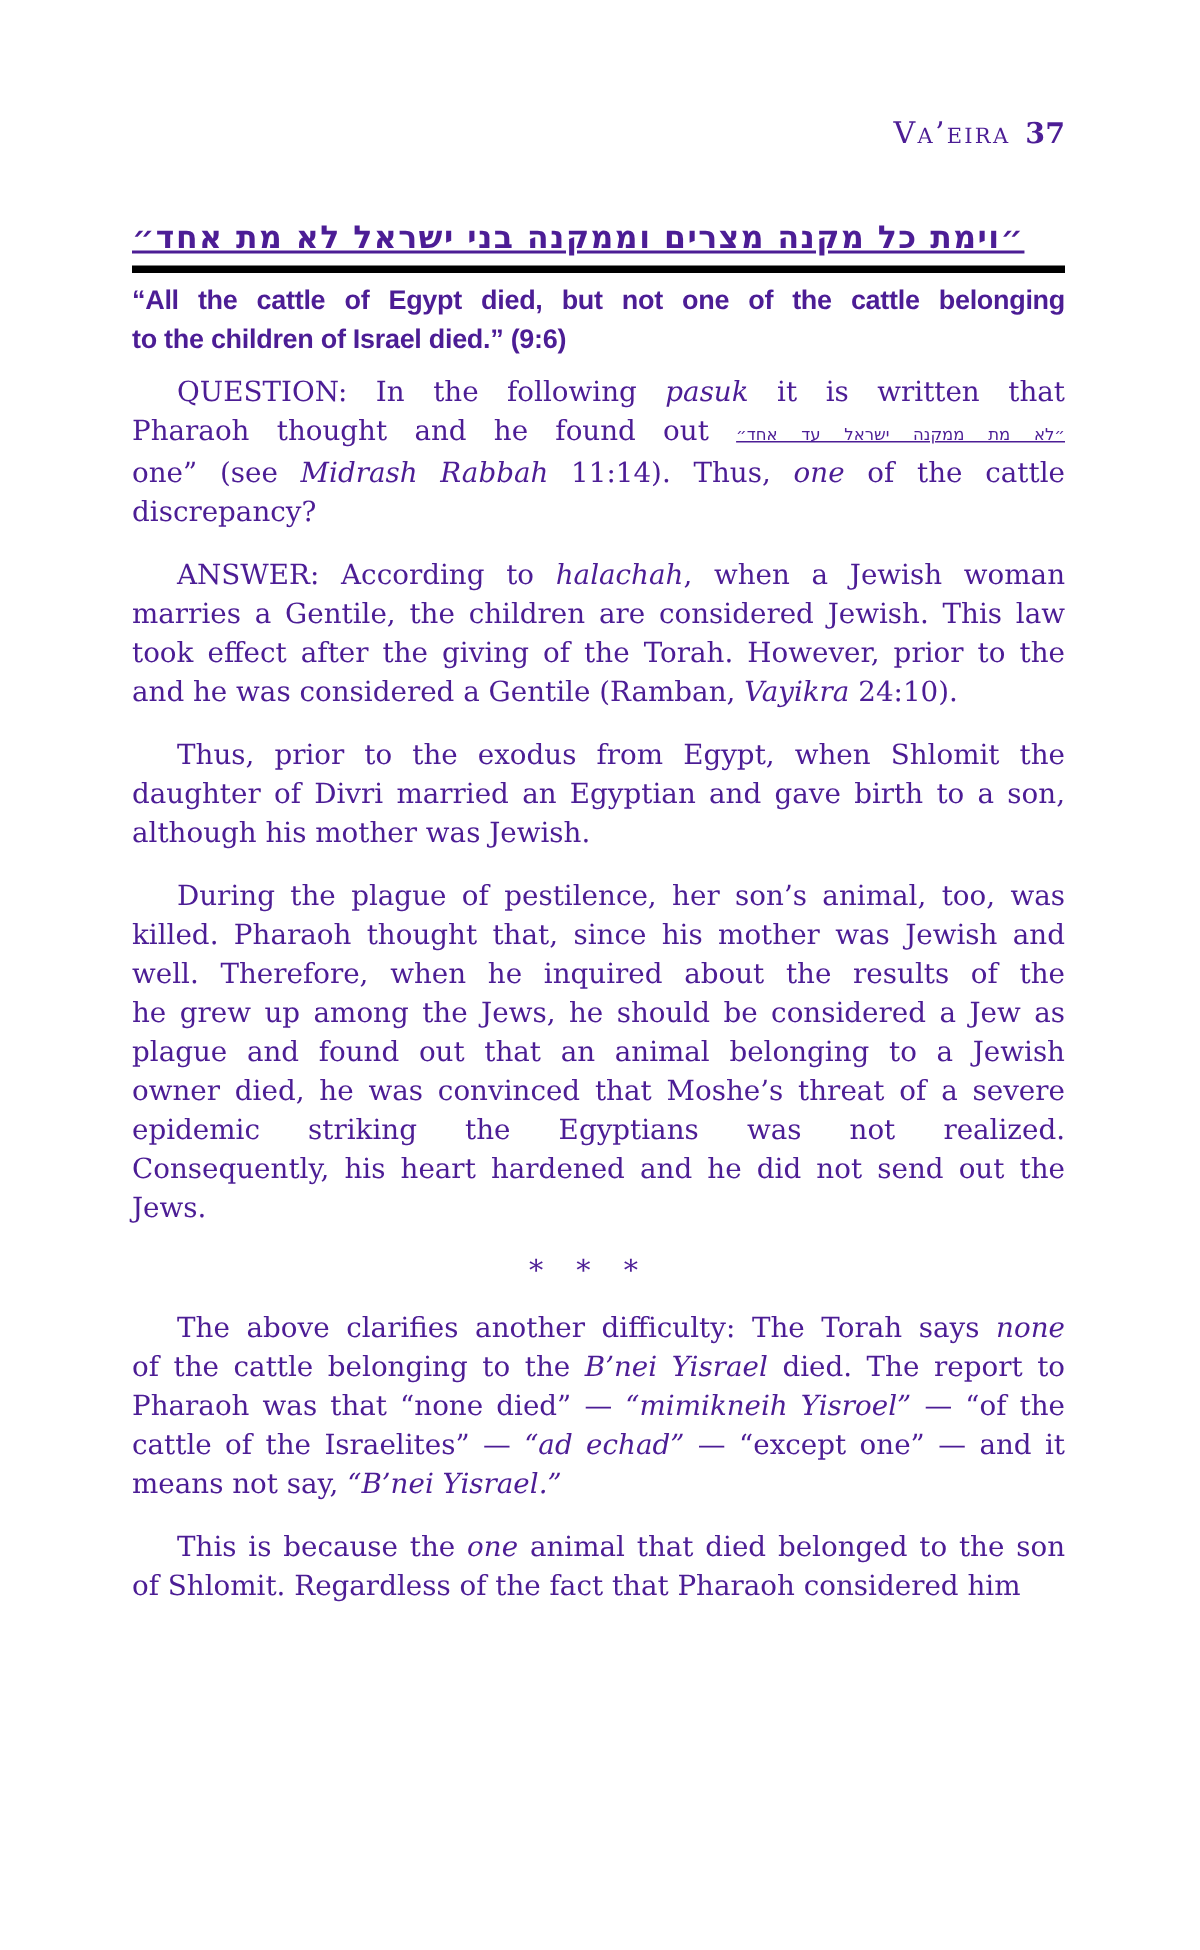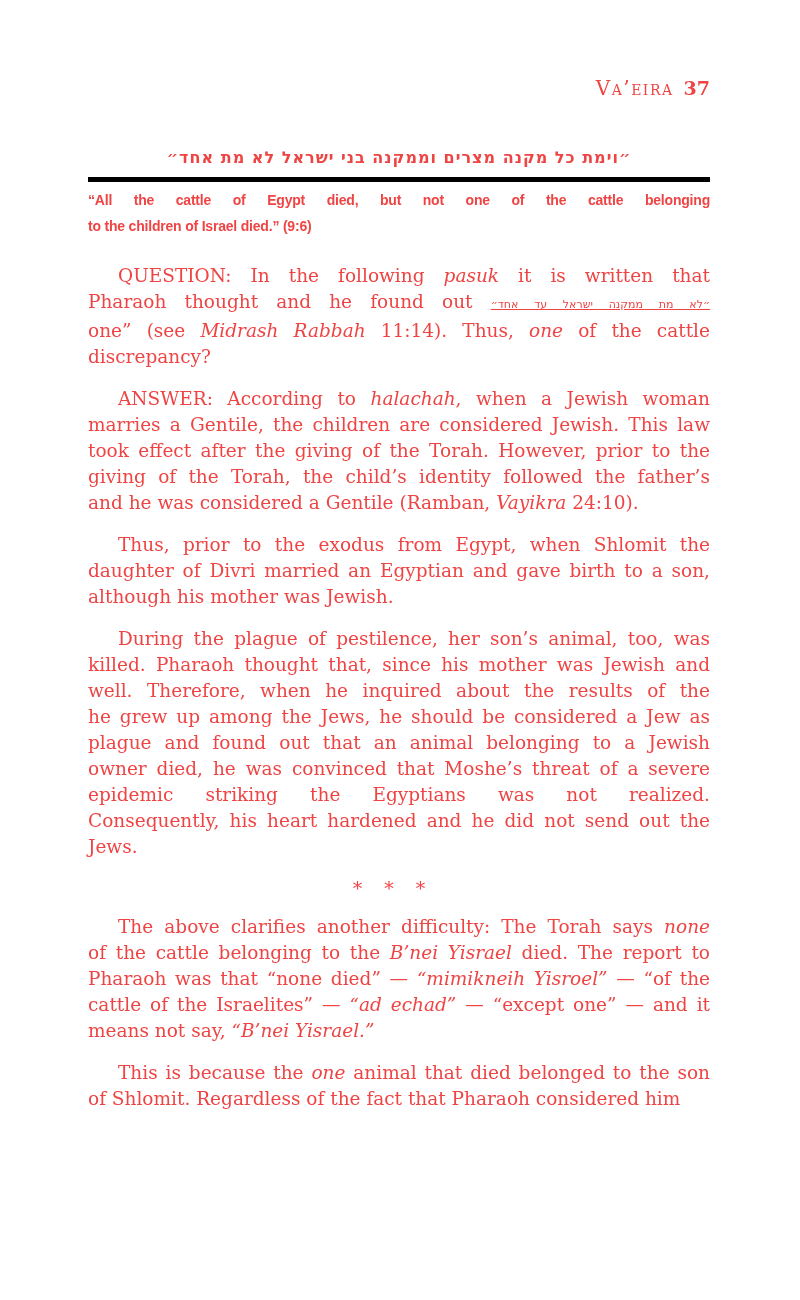--- a/index.html
+++ b/index.html
@@ -1,21 +1,21 @@
 <!DOCTYPE html>
 <html><head>
 <meta charset="utf-8">
 <style>
   html, body { margin: 0; padding: 0; }
   .page {
     position: relative;
     width: 800px;
     height: 1300px;
     background: #ffffff;
-    color: #ef4444;
+    color: #4c1d95;
     font-family: "DejaVu Serif", serif;
     overflow: hidden;
   }
   .running-head {
     position: absolute;
     top: 76px;
     left: 88px;
     width: 622px;
     text-align: right;
     white-space: nowrap;
@@ -31,41 +31,42 @@
     margin-left: 10px;
   }
   .content {
     position: absolute;
     top: 146px;
     left: 88px;
     width: 622px;
   }
   .hebrew-heading {
     direction: rtl;
-    text-align: center;
+    text-align: left;
     font-family: "DejaVu Sans", sans-serif;
     font-weight: 700;
-    font-size: 16px;
+    font-size: 21px;
     line-height: 24px;
     letter-spacing: 1px;
+    text-decoration: underline;
   }
   .rule {
     margin-top: 7px;
     height: 5px;
     background: #000;
   }
   .english-heading {
     margin-top: 5px;
     font-family: "Liberation Sans", sans-serif;
     font-weight: bold;
-    font-size: 14px;
+    font-size: 18px;
     letter-spacing: -0.2px;
   }
   .english-heading .line { line-height: 26px; }
-  .body-text { margin-top: 24px; font-size: 18.5px; }
+  .body-text { margin-top: 10px; font-size: 18.5px; }
   .para { margin-bottom: 16px; }
   .para .line:first-child { text-indent: 30px; }
   .line {
     line-height: 26px;
     text-align: justify;
     text-align-last: justify;
     white-space: normal;
   }
   .line.last { text-align-last: left; }
   .it { font-style: italic; }
@@ -111,21 +112,20 @@
           <div class="line"><span>QUESTION: In the following </span><span class="it">pasuk</span><span> it is written that</span></div>
           <div class="line"><span>Pharaoh thought and he found out </span><span class="heb" dir="rtl">״לא מת ממקנה ישראל עד אחד״</span></div>
           <div class="line"><span>one” (see </span><span class="it">Midrash Rabbah</span><span> 11:14). Thus, </span><span class="it">one</span><span> of the cattle</span></div>
           <div class="line last"><span>discrepancy?</span></div>
         </div>
 
       <div class="para">
           <div class="line"><span>ANSWER: According to </span><span class="it">halachah</span><span>, when a Jewish woman</span></div>
           <div class="line"><span>marries a Gentile, the children are considered Jewish. This law</span></div>
           <div class="line"><span>took effect after the giving of the Torah. However, prior to the</span></div>
-          <div class="line"><span>giving of the Torah, the child’s identity followed the father’s</span></div>
           <div class="line last"><span>and he was considered a Gentile (Ramban, </span><span class="it">Vayikra</span><span> 24:10).</span></div>
         </div>
 
       <div class="para">
           <div class="line"><span>Thus, prior to the exodus from Egypt, when Shlomit the</span></div>
           <div class="line"><span>daughter of Divri married an Egyptian and gave birth to a son,</span></div>
           <div class="line last"><span>although his mother was Jewish.</span></div>
         </div>
 
       <div class="para">

